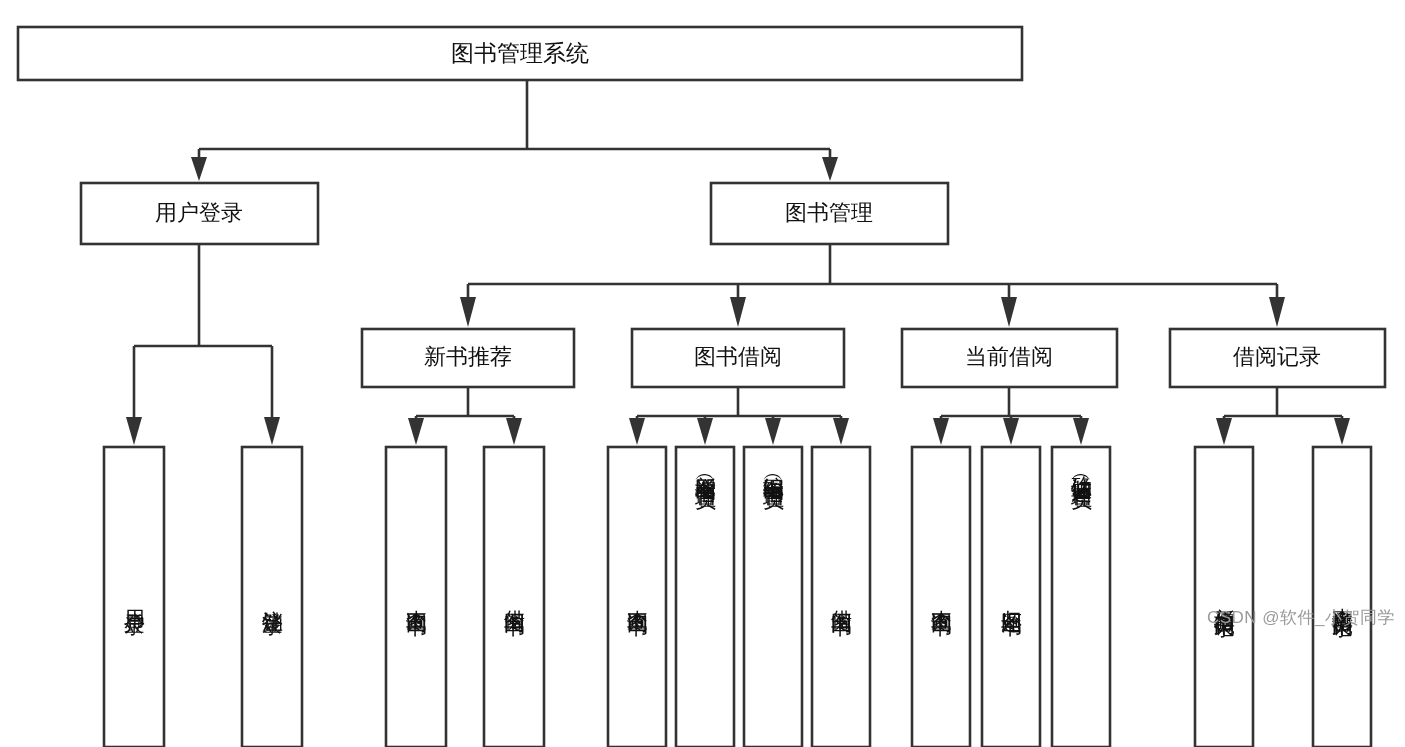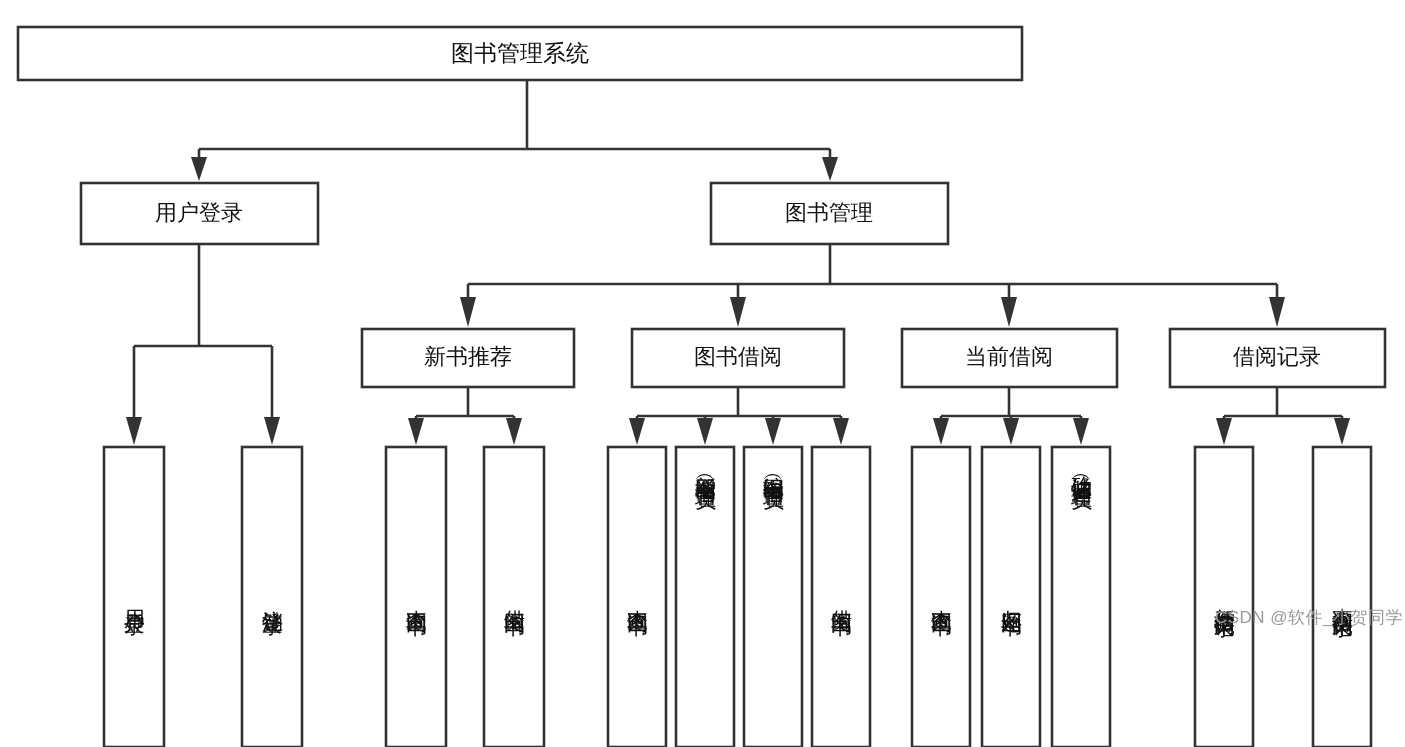--- a/index.html
+++ b/index.html
@@ -65,21 +65,21 @@
     font-family: "Liberation Sans", "DejaVu Sans", sans-serif;
     font-size: 21px;
     line-height: 1.18;
     color: #111111;
     letter-spacing: 2px;
     white-space: nowrap;
     text-align: center;
   }
   .watermark {
     position: absolute;
-    right: 2px;
+    right: 10px;
     bottom: 8px;
     font-family: "Liberation Sans", "DejaVu Sans", sans-serif;
     font-size: 17px;
     color: #9a9a9a;
     white-space: nowrap;
     letter-spacing: 0.5px;
   }
 </style>
 </head>
 <body>

